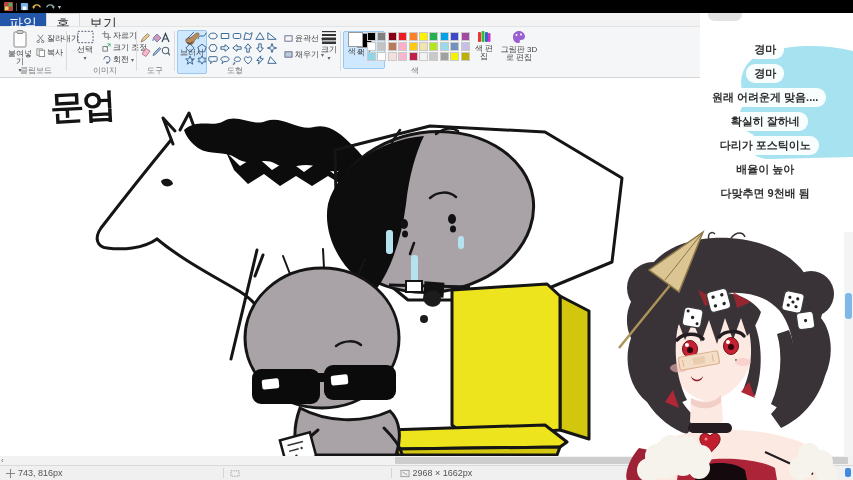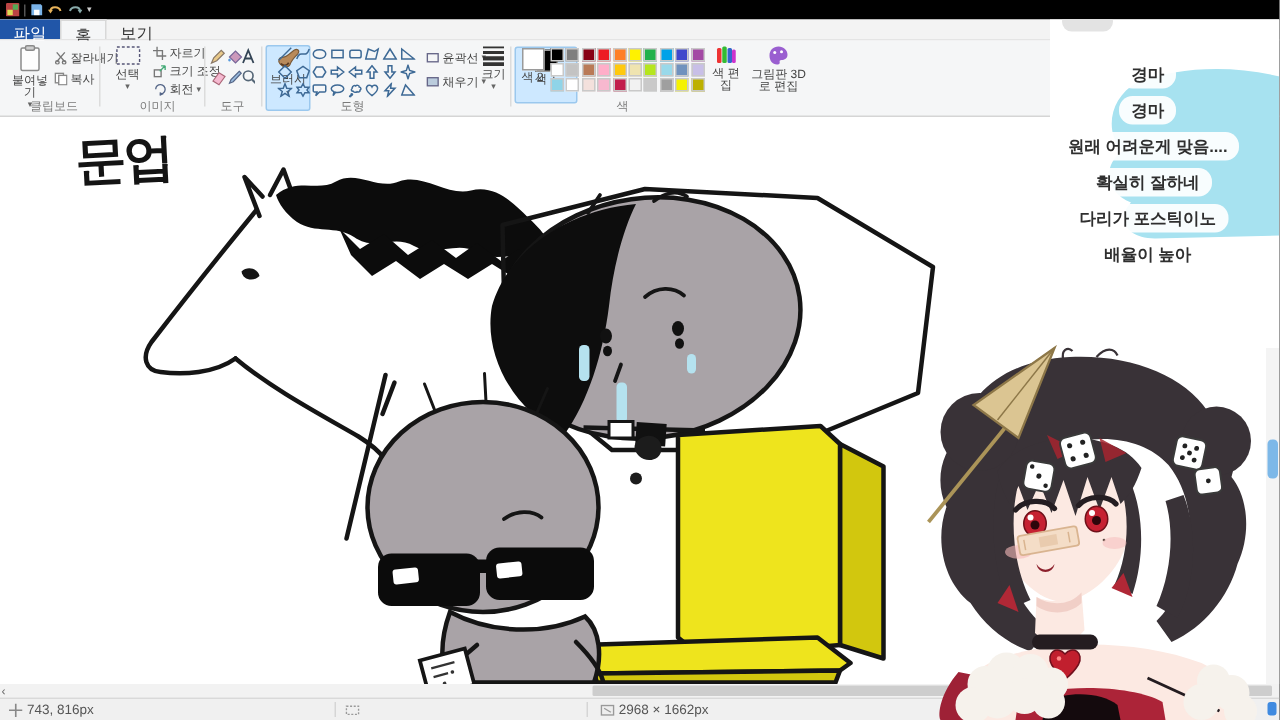--- a/index.html
+++ b/index.html
@@ -4,21 +4,21 @@
 <style>
   html,body{margin:0;padding:0;background:#222;}
   #stage{position:relative;width:853px;height:480px;overflow:hidden;background:#fff;
          font-family:"Liberation Sans","DejaVu Sans",sans-serif;-webkit-font-smoothing:antialiased;}
   .abs{position:absolute;}
   
   #titlebar{left:0;top:0;width:853px;height:13px;background:#000;display:flex;align-items:center;gap:3px;padding-left:4px;box-sizing:border-box;}
   #titlebar svg{display:block;}
   
   #tabrow{left:0;top:13px;width:853px;height:14px;background:#f3f3f3;display:flex;align-items:stretch;border-bottom:1px solid #e4e4e4;box-sizing:border-box;}
-  .tab{font-size:11px;padding:2px 9px 0 9px;color:#333;}
+  .tab{font-size:14px;padding:2px 9px 0 9px;color:#333;}
   .tab.file{background:#2156a8;color:#fff;}
   .tab.active{background:#f5f6f7;border:1px solid #d8d8d8;border-bottom:none;}
   
   #ribbon{left:0;top:27px;width:853px;height:51px;background:#f5f6f7;border-bottom:1px solid #d5d5d5;box-sizing:border-box;}
   .grouplabel{position:absolute;bottom:1px;font-size:8px;color:#7a7a7a;text-align:center;white-space:nowrap;}
   .divider{position:absolute;top:4px;height:40px;width:1px;background:#dcdcdc;}
   .bigbtn{position:absolute;top:3px;width:30px;text-align:center;font-size:8px;color:#444;line-height:8px;}
   .smallbtn{position:absolute;font-size:8px;color:#444;display:flex;align-items:center;gap:2px;white-space:nowrap;}
   .caret{font-size:6px;color:#666;}
   .brushsel{background:#cde8ff;border:1px solid #9bc8ee;border-radius:2px;}
@@ -446,20 +446,21 @@
       <path d="M58,42 C40,52 36,74 48,88 C34,98 38,116 54,122 C44,132 50,146 70,146 L153,144 L153,38 C120,30 84,32 58,42 Z" fill="#a7e2f0"></path>
     </svg>
     <div class="stub"></div>
     <div id="chatlist">
         <div class="bubble">경마</div>
         <div class="bubble">경마</div>
         <div class="bubble">원래 어려운게 맞음....</div>
         <div class="bubble">확실히 잘하네</div>
         <div class="bubble">다리가 포스틱이노</div>
         <div class="bubble">배율이 높아</div>
+        <div class="bubble">다맞추면 9천배 됨</div>
       </div>
   </div>
 
   <svg class="abs" id="character" viewBox="0 0 240 250">
 
     <path d="M100,8 C60,10 32,30 28,60 C14,70 10,92 18,108 C10,130 16,158 34,172 C44,188 60,200 74,204 L86,190 C66,175 56,150 56,122 C60,95 70,78 92,68 C120,58 150,62 166,80 C178,95 182,115 180,135 C178,155 170,172 158,184 L168,198 C190,188 206,168 212,146 C222,124 218,100 208,88 C214,68 206,50 192,44 C176,20 140,6 100,8 Z" fill="#393237"></path>
     <circle cx="40" cy="58" r="26" fill="#393237"></circle>
     <circle cx="198" cy="64" r="23" fill="#393237"></circle>
 
     <path d="M56,90 C54,120 58,145 70,158 C80,168 90,172 98,171 C112,168 128,156 136,138 C142,122 144,104 142,92 C120,76 78,74 56,90 Z" fill="#fce9e2"></path>

